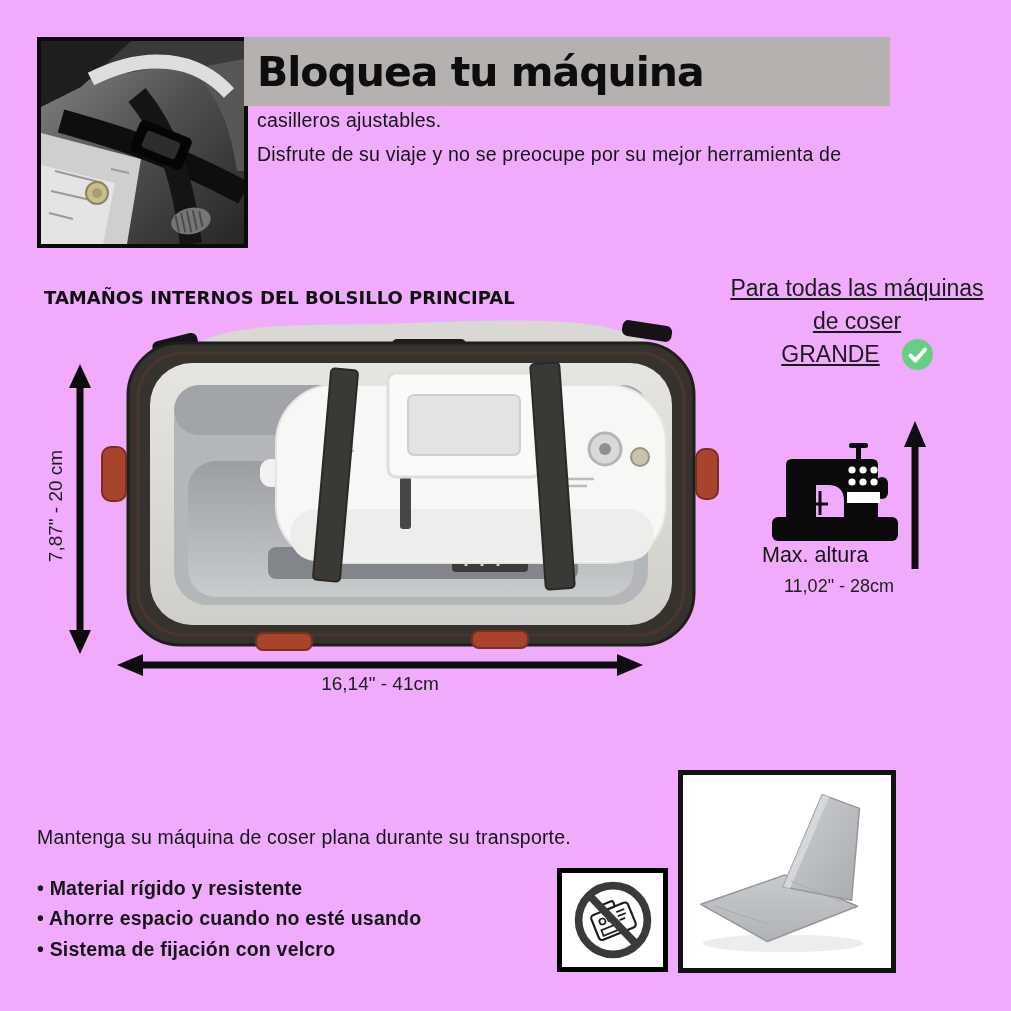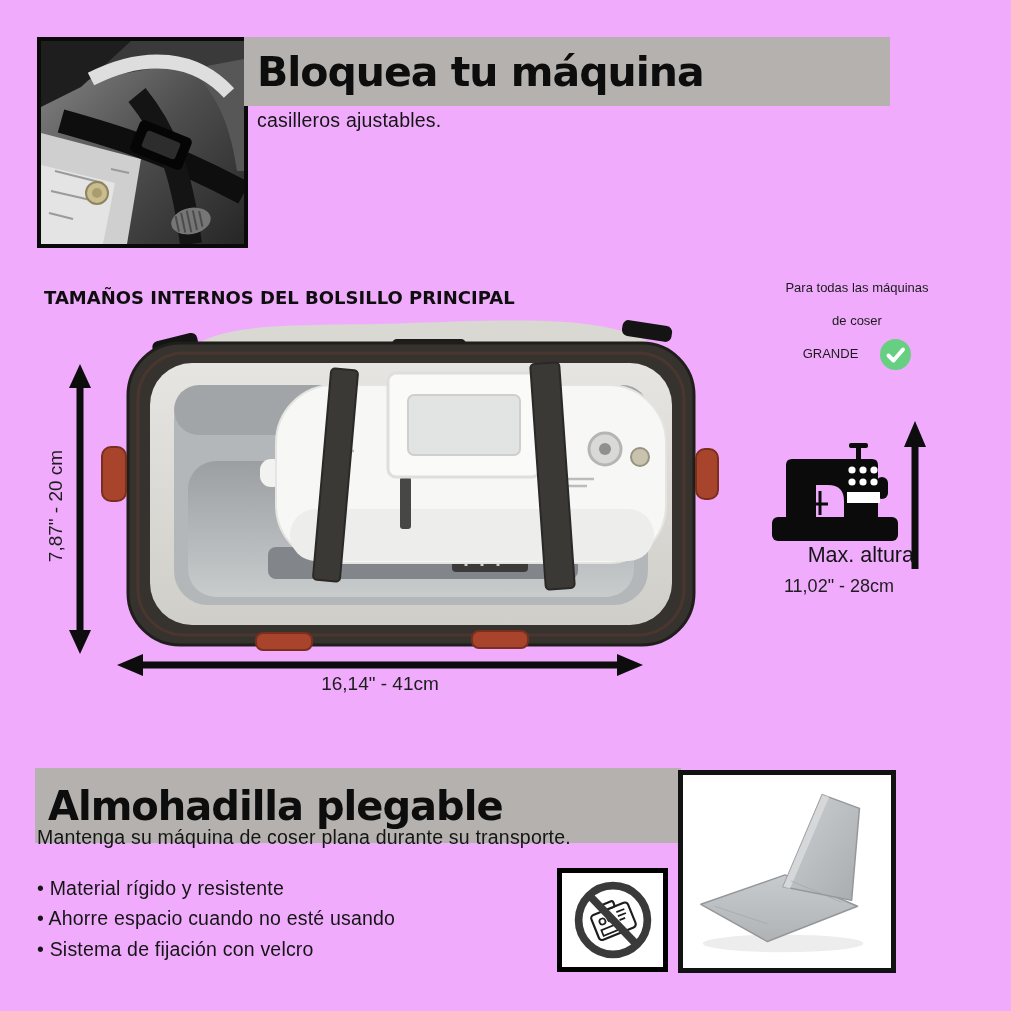--- a/index.html
+++ b/index.html
@@ -22,37 +22,37 @@
                  font-weight:bold;font-size:18px;letter-spacing:0;color:#0e0e0e;white-space:nowrap;}
   .bag-figure{position:absolute;left:100px;top:311px;width:620px;height:346px;}
   .v-arrow{position:absolute;left:67px;top:364px;width:26px;height:290px;}
   .v-label{position:absolute;left:-18px;top:494px;width:150px;height:24px;text-align:center;
            font-size:19px;color:#1d1d1d;transform:rotate(-90deg);white-space:nowrap;}
   .h-arrow{position:absolute;left:117px;top:651px;width:526px;height:28px;}
   .h-label{position:absolute;left:240px;top:673px;width:280px;text-align:center;
            font-size:19px;color:#1d1d1d;white-space:nowrap;}
 
   .fit-note{position:absolute;left:722px;top:272px;width:270px;text-align:center;
-            font-size:13px;line-height:32.5px;color:#1b1b1b;}
+            font-size:23px;line-height:32.5px;color:#1b1b1b;text-decoration:underline;}
   .grande-row{display:flex;justify-content:center;align-items:center;gap:22px;height:34px;}
   .grande-row svg{display:block;}
 
   .machine-icon{position:absolute;left:772px;top:441px;width:126px;height:100px;}
   .up-arrow{position:absolute;left:902px;top:421px;width:26px;height:152px;}
-  .max-label{position:absolute;left:762px;top:543px;width:152px;text-align:right;
+  .max-label{position:absolute;left:762px;top:543px;width:152px;text-align:left;
              font-size:21.5px;color:#141414;white-space:nowrap;}
   .max-value{position:absolute;left:760px;top:576px;width:158px;text-align:center;
              font-size:18px;color:#1d1d1d;white-space:nowrap;}
 
   
   .banner2{position:absolute;left:35px;top:768px;width:646px;height:75px;}
   .pad-intro{position:absolute;left:37px;top:826px;font-size:19.5px;color:#151515;
              letter-spacing:.2px;white-space:nowrap;}
   .pad-bullets{position:absolute;left:37px;top:873px;font-size:19.5px;line-height:30.3px;
-               color:#151515;letter-spacing:.2px;}
+               color:#151515;letter-spacing:.2px;font-weight:bold;}
   .no-box{position:absolute;left:557px;top:868px;width:111px;height:104px;background:#fff;
           border:5px solid #000;box-sizing:border-box;display:flex;align-items:center;justify-content:center;}
   .no-box svg{width:86px;height:86px;}
   .pad-box{position:absolute;left:678px;top:770px;width:218px;height:203px;background:#fff;
            border:5px solid #121212;box-sizing:border-box;display:flex;align-items:center;justify-content:center;}
   .pad-box svg{width:204px;height:189px;}
 </style>
 </head>
 <body>
 
@@ -89,20 +89,21 @@
       </g>
     </svg>
   </div>
 
   <div class="banner banner1">
     <h1 class="big-title">Bloquea tu máquina</h1>
   </div>
 
   <div class="lock-body">
     <div>casilleros ajustables.</div>
+    <div>Disfrute de su viaje y no se preocupe por su mejor herramienta de</div>
   </div>
 
   <div class="sizes-heading">TAMAÑOS INTERNOS DEL BOLSILLO PRINCIPAL</div>
 
   <svg class="bag-figure" viewBox="0 0 620 346">
     <defs>
       <linearGradient id="floorG" x1="0" y1="0" x2="0" y2="1">
         <stop offset="0" stop-color="#9b9fa2"></stop>
           <stop offset="1" stop-color="#c9cccd"></stop>
       </linearGradient>
@@ -195,23 +196,20 @@
     <path d="M48,50 V74 M40,63 H56" stroke="#0b0b0b" stroke-width="3"></path>
   </svg>
 
   <svg class="up-arrow" viewBox="0 0 26 152">
     <line x1="13" y1="22" x2="13" y2="148" stroke="#0d0d0d" stroke-width="7"></line>
     <polygon points="13,0 2,26 24,26" fill="#0d0d0d"></polygon>
   </svg>
   <div class="max-label">Max. altura</div>
   <div class="max-value">11,02" - 28cm</div>
 
-  <div class="banner banner2">
-    <h2 class="big-title" style="font-size:40px;">Almohadilla plegable</h2>
-  </div>
   <div class="pad-intro">Mantenga su máquina de coser plana durante su transporte.</div>
   <div class="pad-bullets">
     <div>• Material rígido y resistente</div>
     <div>• Ahorre espacio cuando no esté usando</div>
     <div>• Sistema de fijación con velcro</div>
   </div>
 
   <div class="no-box">
     <svg viewBox="0 0 100 100">
       <g transform="rotate(-22 50 50)">

